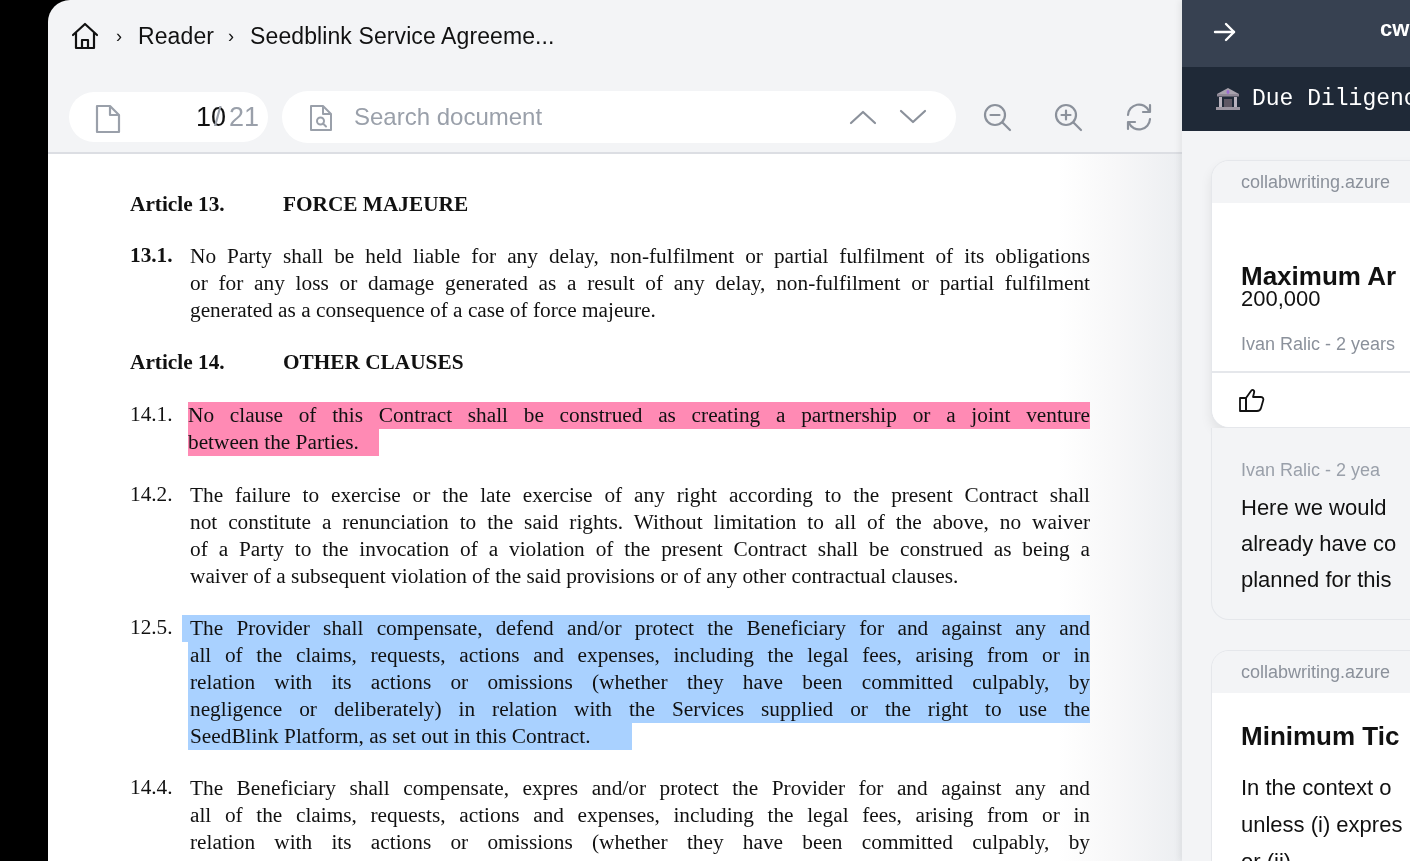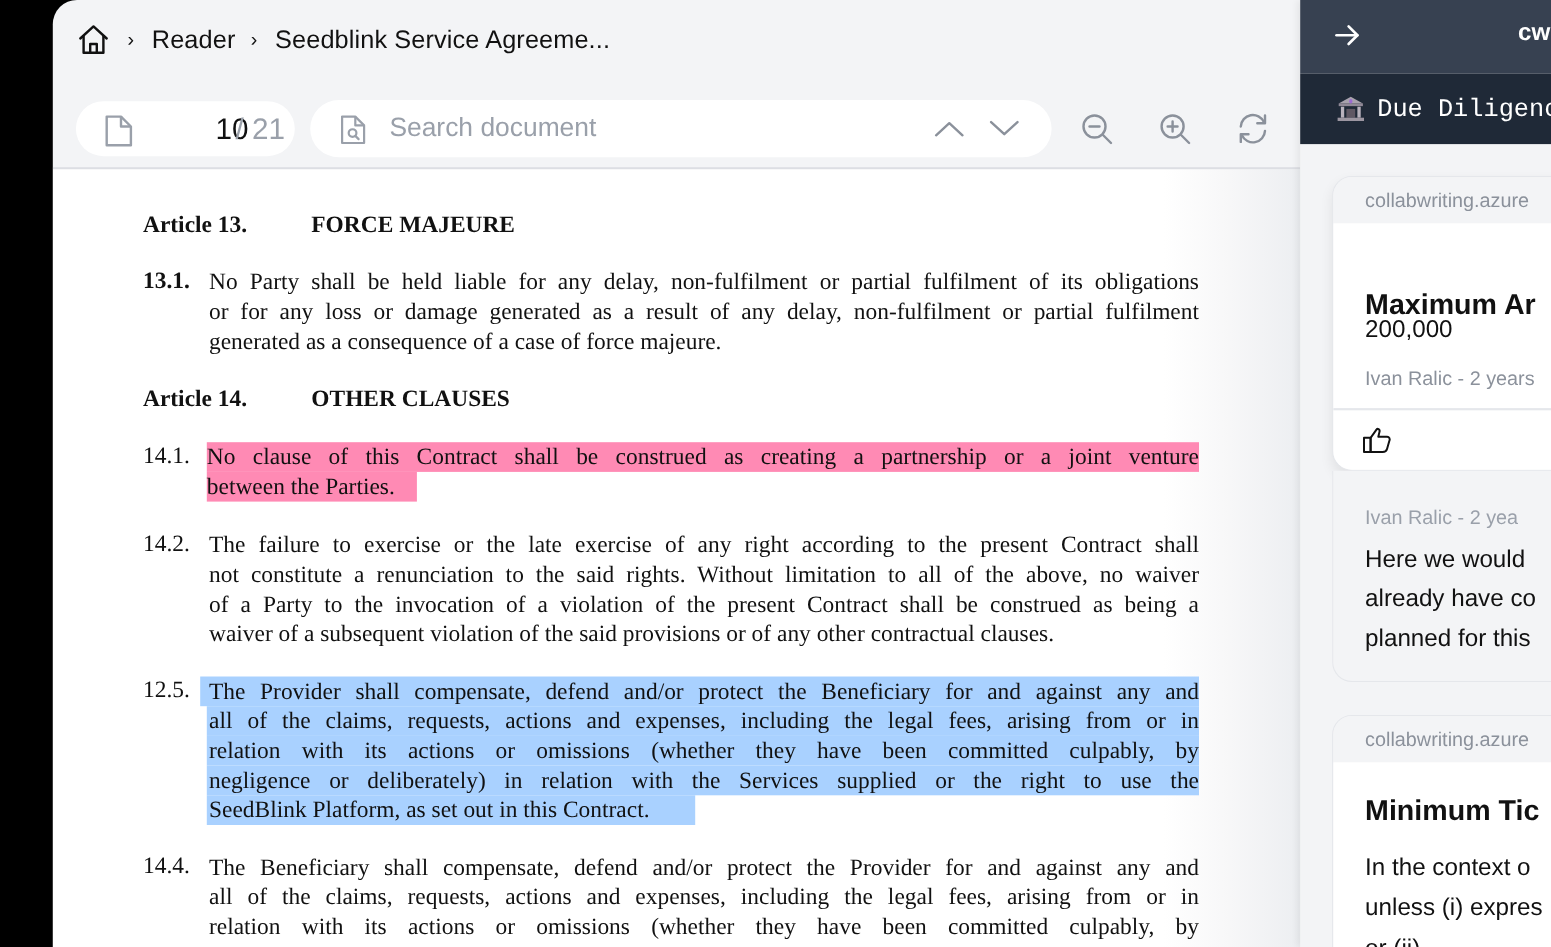--- a/index.html
+++ b/index.html
@@ -229,21 +229,21 @@
           <span class="line" style="background:#a9d1ff; margin-left:6px; padding-left:2px;">all of the claims, requests, actions and expenses, including the legal fees, arising from or in</span>
           <span class="line" style="background:#a9d1ff; margin-left:6px; padding-left:2px;">relation with its actions or omissions (whether they have been committed culpably, by</span>
           <span class="line" style="background:#a9d1ff; margin-left:6px; padding-left:2px;">negligence or deliberately) in relation with the Services supplied or the right to use the</span>
           <span class="line last" style="background:#a9d1ff; margin-left:6px; padding-left:2px; width:444px;">SeedBlink Platform, as set out in this Contract.</span>
         </div>
       </div>
 
       <div class="clause" style="top:621px">
         <span class="clause-num">14.4.</span>
         <div class="clause-lines">
-          <span class="line">The Beneficiary shall compensate, defend and/or protect the Provider for and against any and</span>
+          <span class="line">The Beneficiary shall compensate, expres and/or protect the Provider for and against any and</span>
           <span class="line">all of the claims, requests, actions and expenses, including the legal fees, arising from or in</span>
           <span class="line">relation with its actions or omissions (whether they have been committed culpably, by</span>
         </div>
       </div>
 
     </div>
   </div>
 
   <div class="panel">
     <div class="panel-top">

